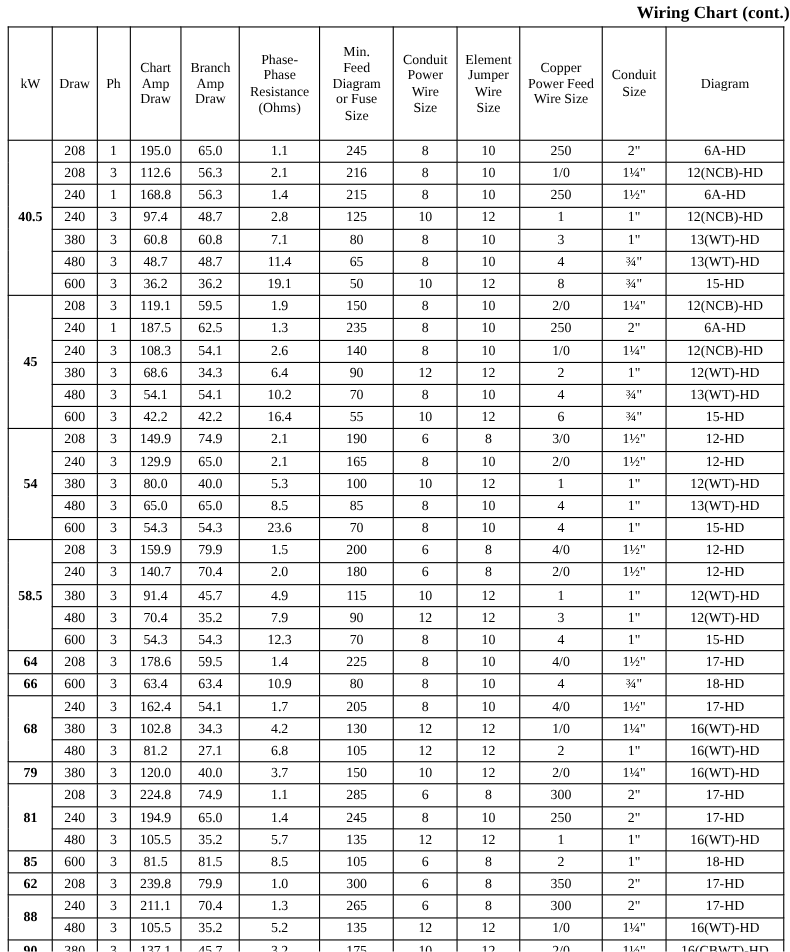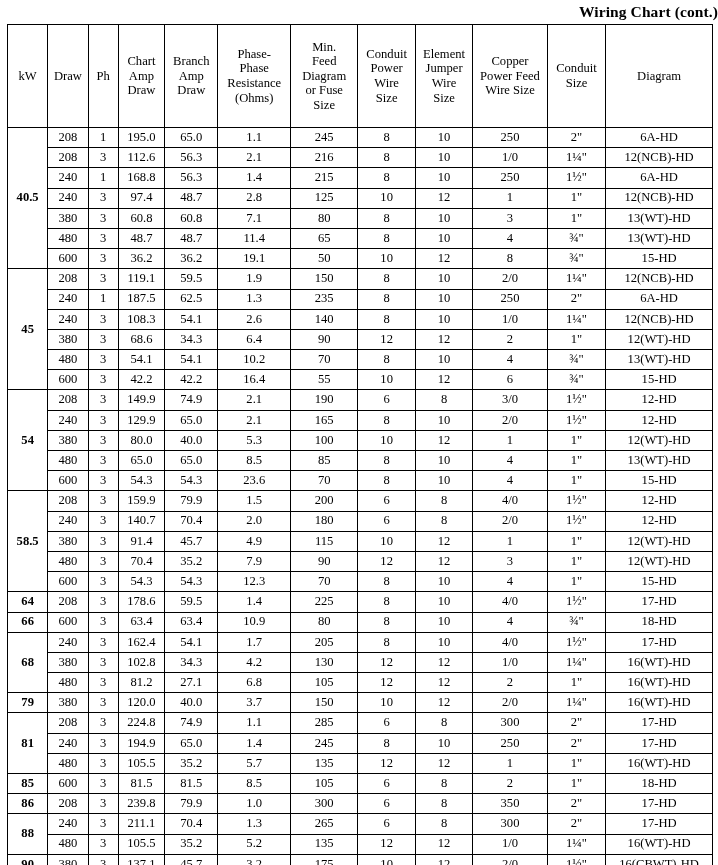--- a/index.html
+++ b/index.html
@@ -592,21 +592,21 @@
           <td>81.5</td>
           <td>8.5</td>
           <td>105</td>
           <td>6</td>
           <td>8</td>
           <td>2</td>
           <td>1"</td>
           <td>18-HD</td>
         </tr>
         <tr>
-          <td class="kw-cell" rowspan="1">86</td>
+          <td class="kw-cell" rowspan="1">62</td>
           <td>208</td>
           <td>3</td>
           <td>239.8</td>
           <td>79.9</td>
           <td>1.0</td>
           <td>300</td>
           <td>6</td>
           <td>8</td>
           <td>350</td>
           <td>2"</td>

